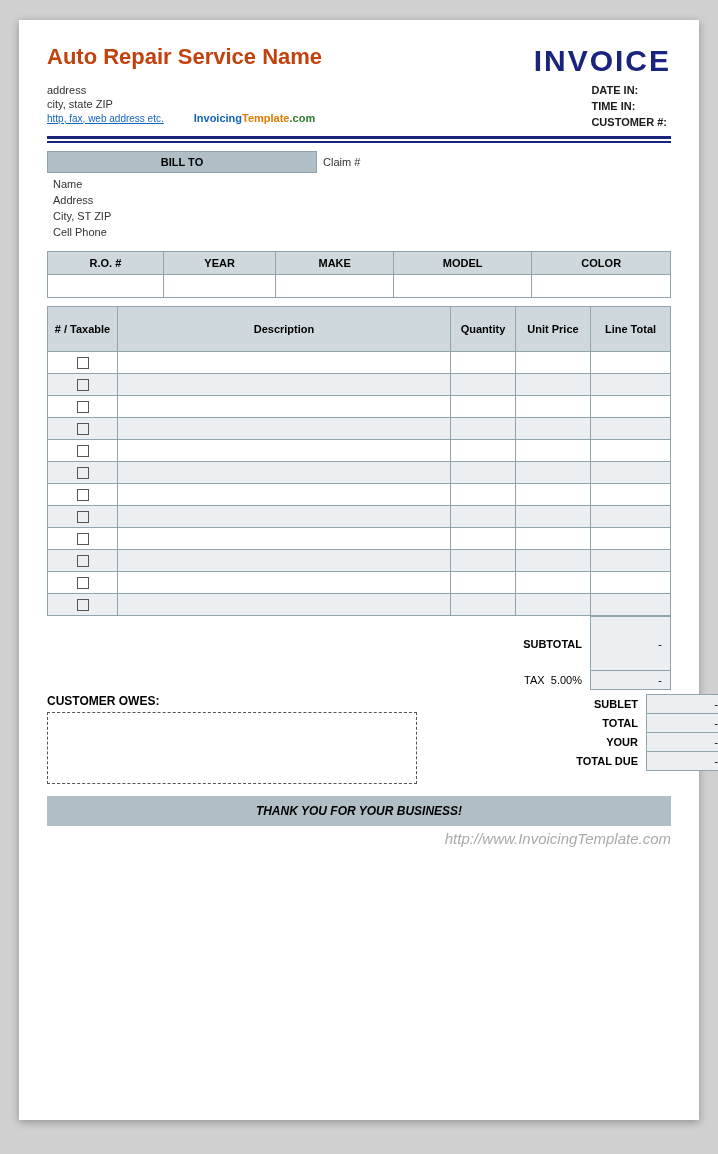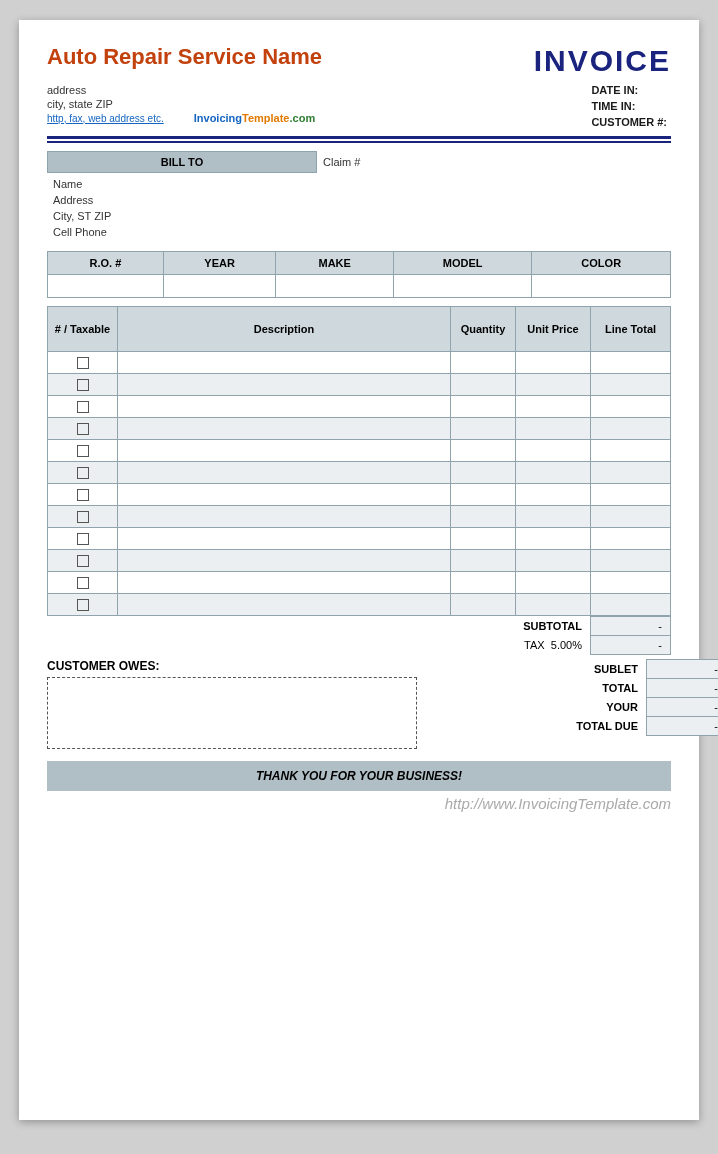--- a/index.html
+++ b/index.html
@@ -402,21 +402,21 @@
       <td style="background:#eceff1;">&nbsp;</td>
       <td style="background:#eceff1;">&nbsp;</td>
     </tr>
       </tbody>
   </table>
 
   <div style="display:flex;justify-content:flex-end;margin-top:0;">
     <table style="border-collapse:collapse;">
       <tbody>
           <tr>
-        <td style="text-align:right;font-weight:bold;padding:3px 8px;border:none;font-size:11px;width:160px;">SUBTOTAL</td>
+        <td style="text-align:right;font-weight:bold;padding:21px 8px;border:none;font-size:11px;width:160px;">SUBTOTAL</td>
         <td style="border:1px solid #90a4ae;background:#eceff1;text-align:right;padding:3px 8px;width:80px;font-size:11px;">-</td>
       </tr>
       <tr>
         <td style="text-align:right;padding:3px 8px;border:none;font-size:11px;">
           <span>TAX</span>&nbsp;&nbsp;<span>5.00%</span>
         </td>
         <td style="border:1px solid #90a4ae;background:#eceff1;text-align:right;padding:3px 8px;font-size:11px;">-</td>
       </tr>
     </tbody>
       </table>

